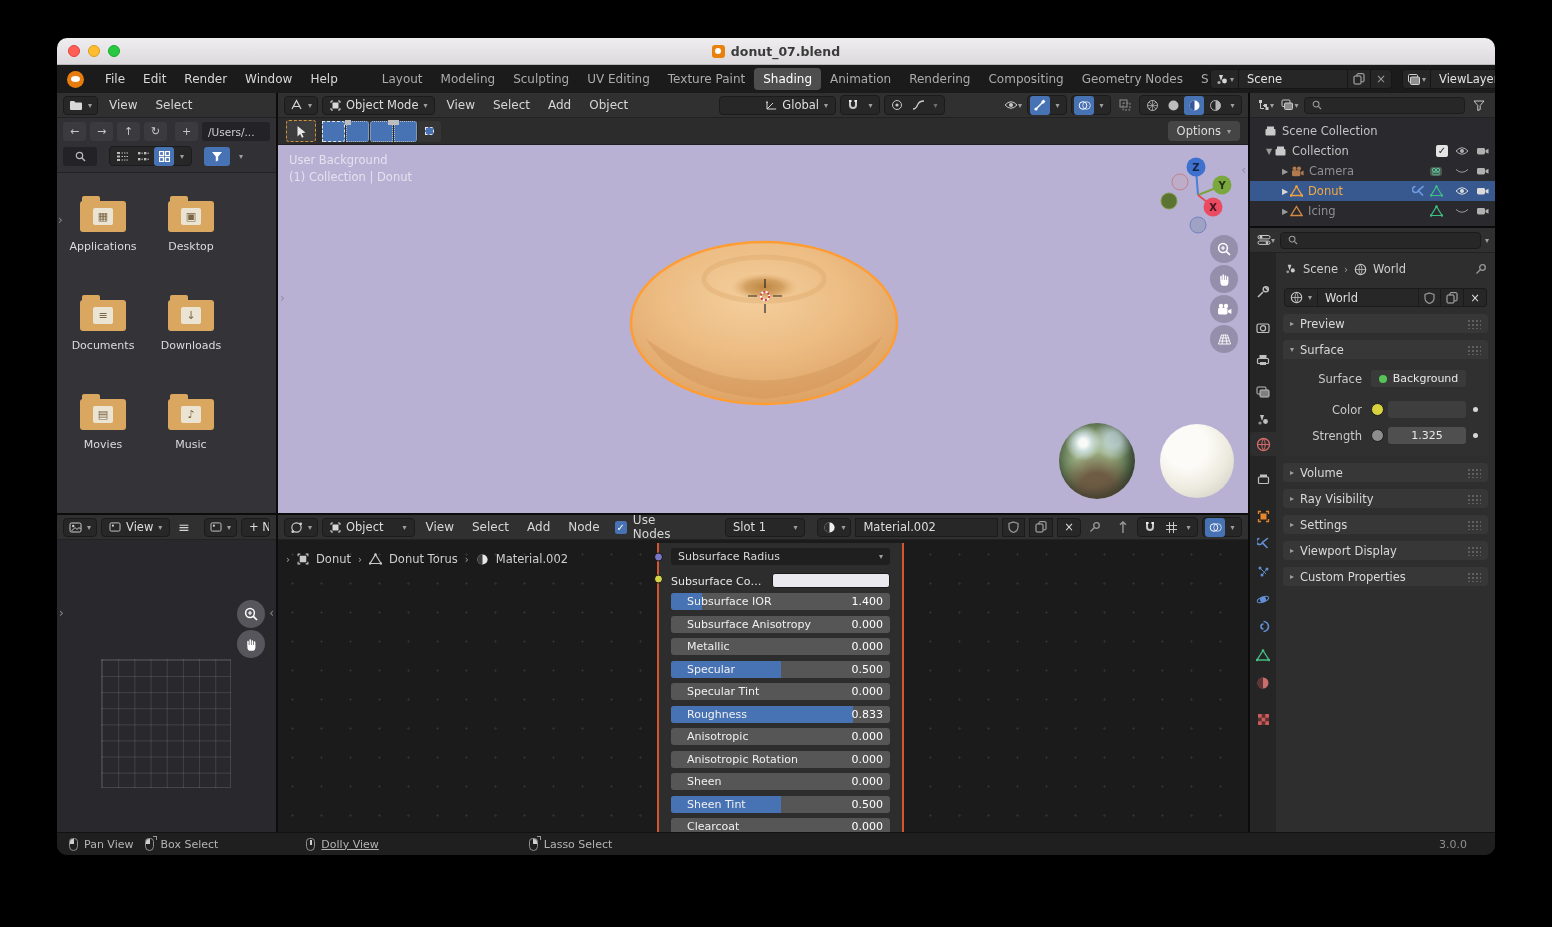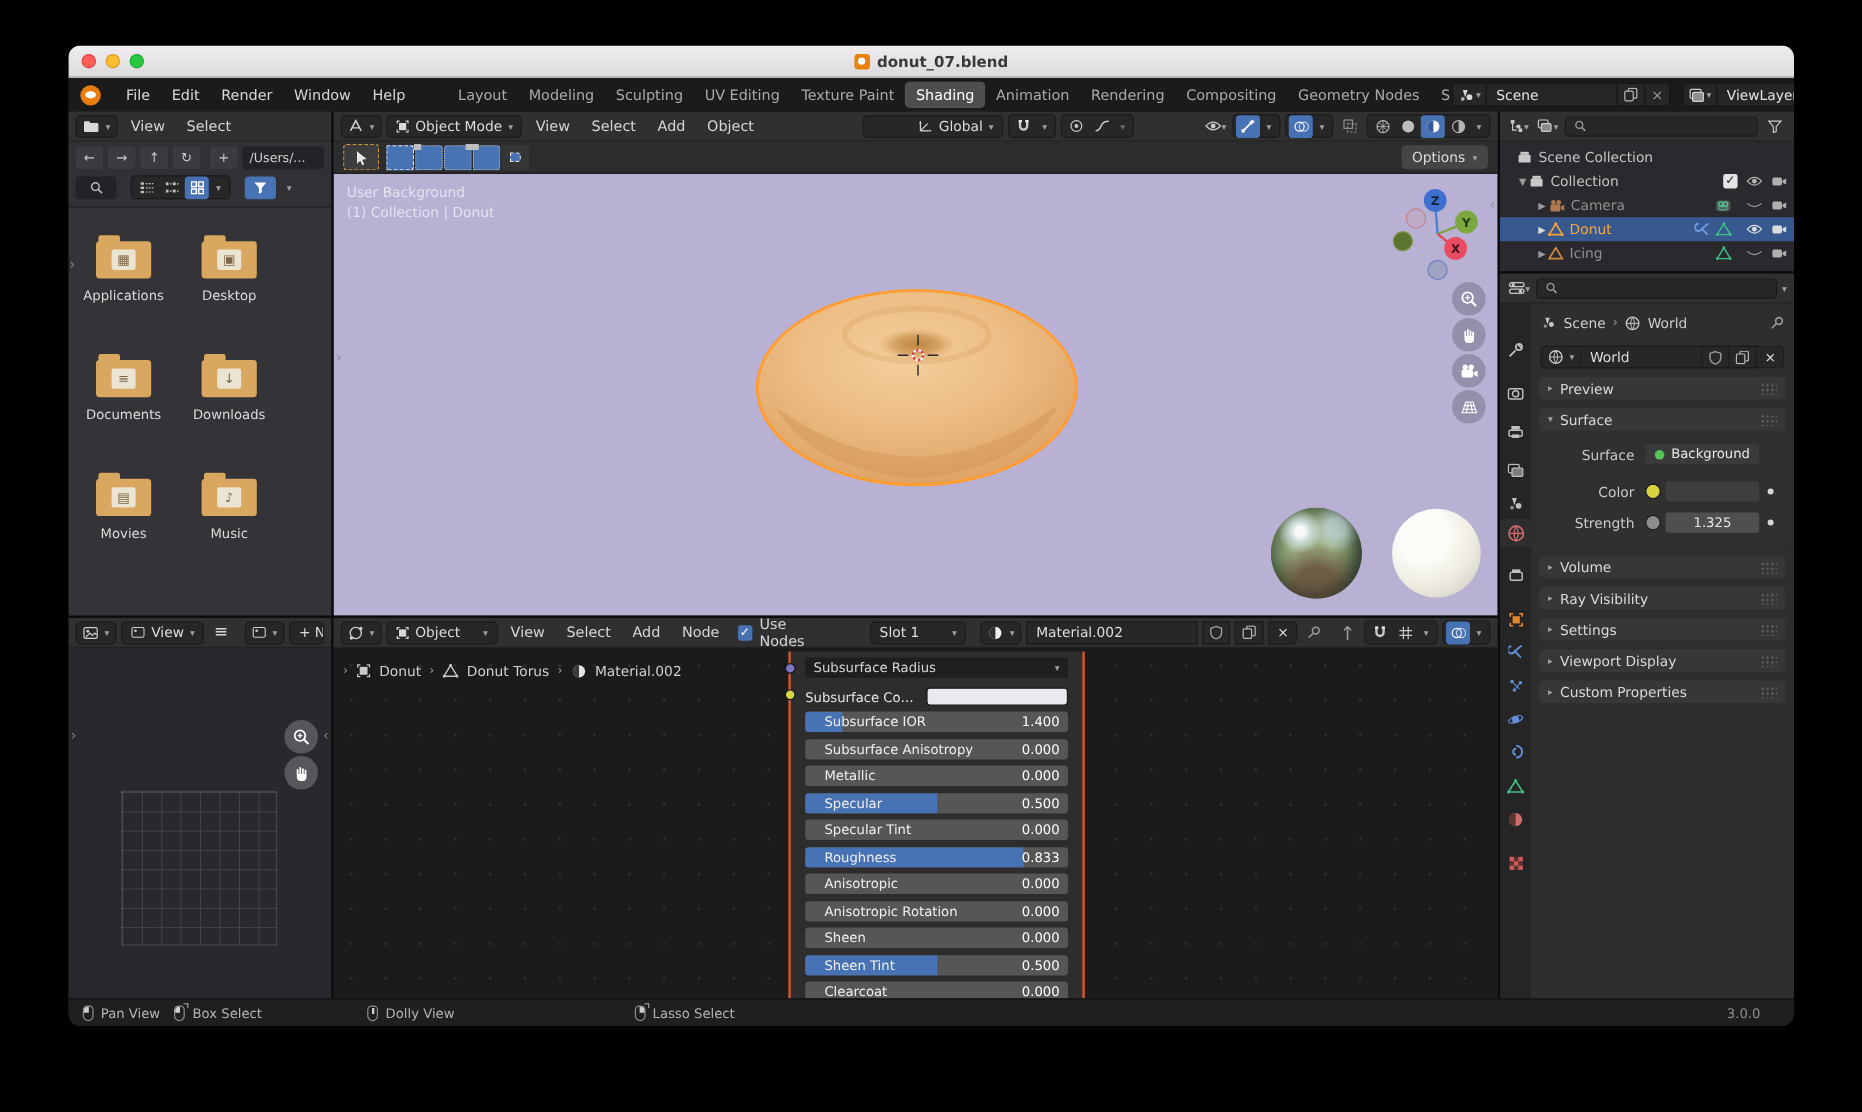--- a/index.html
+++ b/index.html
@@ -1185,21 +1185,21 @@
 
   <div class="statusbar">
     <span class="sbitem" style="margin-left:12px;align-items:flex-end;">
       <span class="mouse l"></span>
       <span>Pan View</span>
     </span>
     <span class="sbitem" style="margin-left:12px;">
       <span class="mouse l drag"></span>
       <span>Box Select</span>
     </span>
-    <span class="sbitem" style="margin-left:88px;">
+    <span class="sbitem" style="margin-left:88px;text-decoration:underline;">
       <span class="mouse m"></span>
       <span>Dolly View</span>
     </span>
     <span class="sbitem" style="margin-left:150px;">
       <span class="mouse r drag"></span>
       <span>Lasso Select</span>
     </span>
     <span class="version">3.0.0</span>
   </div>
 

